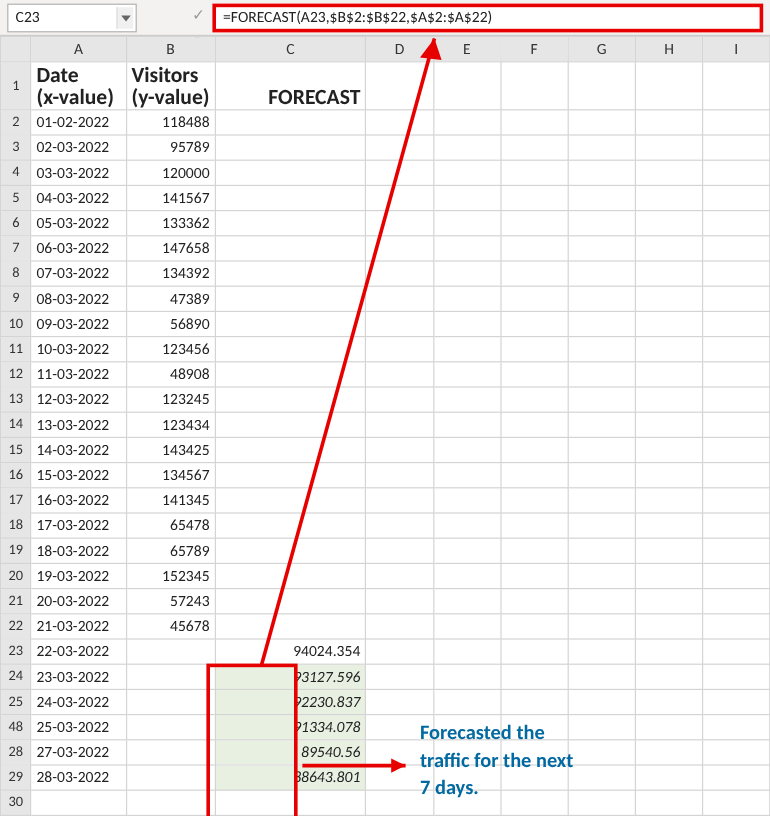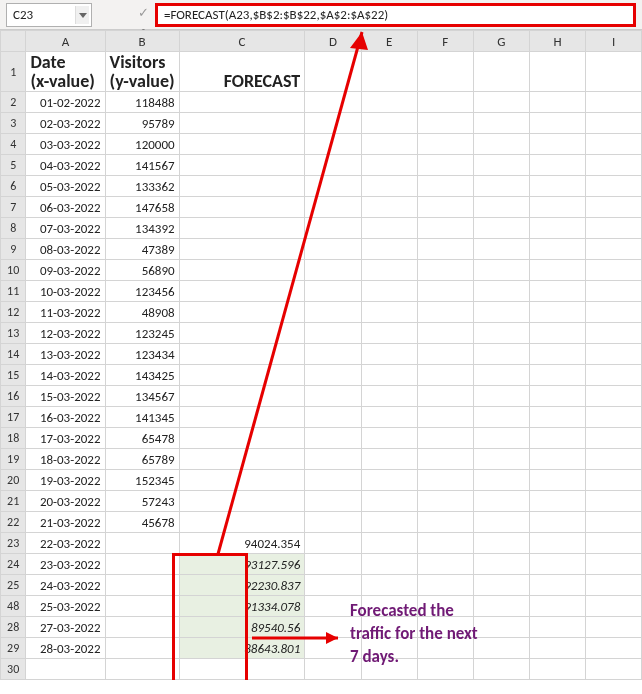--- a/index.html
+++ b/index.html
@@ -1,44 +1,44 @@
 <!DOCTYPE html>
 <html><head>
 <meta charset="utf-8">
 <style>
   * { box-sizing: border-box; margin: 0; padding: 0; }
   body { font-family: Calibri, Arial, sans-serif; font-size: 13px; background: #fff; color: #222; width: 642px; }
   
   .top-bar { display: flex; align-items: center; height: 30px; border-bottom: 1px solid #ccc; background: #f3f2f1; }
-  .name-box { width: 86px; height: 24px; border: 1px solid #b0b0b0; background: #fff; margin: 0 6px; display: flex; align-items: center; padding: 0 6px; font-size: 13px; position: relative; }
+  .name-box { width: 108px; height: 24px; border: 1px solid #b0b0b0; background: #fff; margin: 0 6px; display: flex; align-items: center; padding: 0 6px; font-size: 13px; position: relative; }
   .name-box .dd { position: absolute; right: 2px; top: 2px; width: 14px; height: 18px; background: #f0f0f0; border-left: 1px solid #ddd; display: flex; align-items:center; justify-content:center; }
   .fx-controls { display: flex; align-items: center; gap: 8px; margin-left: 40px; color: #999; flex-direction: column; }
   .fx-controls .cancel::before { content: "✕"; font-size: 12px; }
   .fx-controls .check::before { content: "✓"; font-size: 13px; }
   .fx-controls .fx { font-style: italic; font-family: 'Times New Roman', serif; color: #555; font-size: 14px; }
   .formula-box { flex: 1; height: 24px; border: 3px solid #e60000; background: #fff; display: flex; align-items: center; padding: 0 6px; margin: 5px 6px; font-size: 13px; }
   
   .grid-wrap { position: relative; }
   table { border-collapse: collapse; table-layout: fixed; }
   th, td { border: 1px solid #d4d4d4; height: 21px; padding: 0 4px; font-size: 13px; overflow: hidden; white-space: nowrap; }
   th { background: #e6e6e6; font-weight: normal; text-align: center; color: #333; }
   .corner { width: 26px; background: #e6e6e6; }
   .rowhdr { width: 26px; background: #e6e6e6; text-align: center; color: #333; font-size: 12px; }
   col.cA { width: 80px; }
   col.cB { width: 66px; }
   col.cC { width: 74px; }
   col.cRest { width: 62px; }
   .hdr-cell { font-weight: bold; vertical-align: bottom; line-height: 1.05; font-size: 18px; height: 40px; }
   .hdr-cell.single { padding-top: 14px; padding-left: 44px; }
   .num { text-align: right; }
-  .date { text-align: right; margin-top: 30px; }
+  .date { text-align: left; margin-top: 30px; }
   .sel-cell { background: #e8f0e2; font-style: italic; }
   
   .red-box-forecast { position: absolute; border: 3px solid #e60000; pointer-events: none; }
-  .annotation { position: absolute; color: #701a75; font-weight: bold; font-size: 17px; line-height: 1.35; font-family: Calibri, Arial, sans-serif; }
+  .annotation { position: absolute; color: #0369a1; font-weight: bold; font-size: 17px; line-height: 1.35; font-family: Calibri, Arial, sans-serif; }
   
   svg.arr-line { position: absolute; overflow: visible; }
   .arrhead { fill: #e60000; }
   .arrstroke { stroke: #e60000; stroke-width: 3; fill: none; }
 </style>
 </head>
 <body>
 
 <div class="top-bar">
   <div class="name-box">

